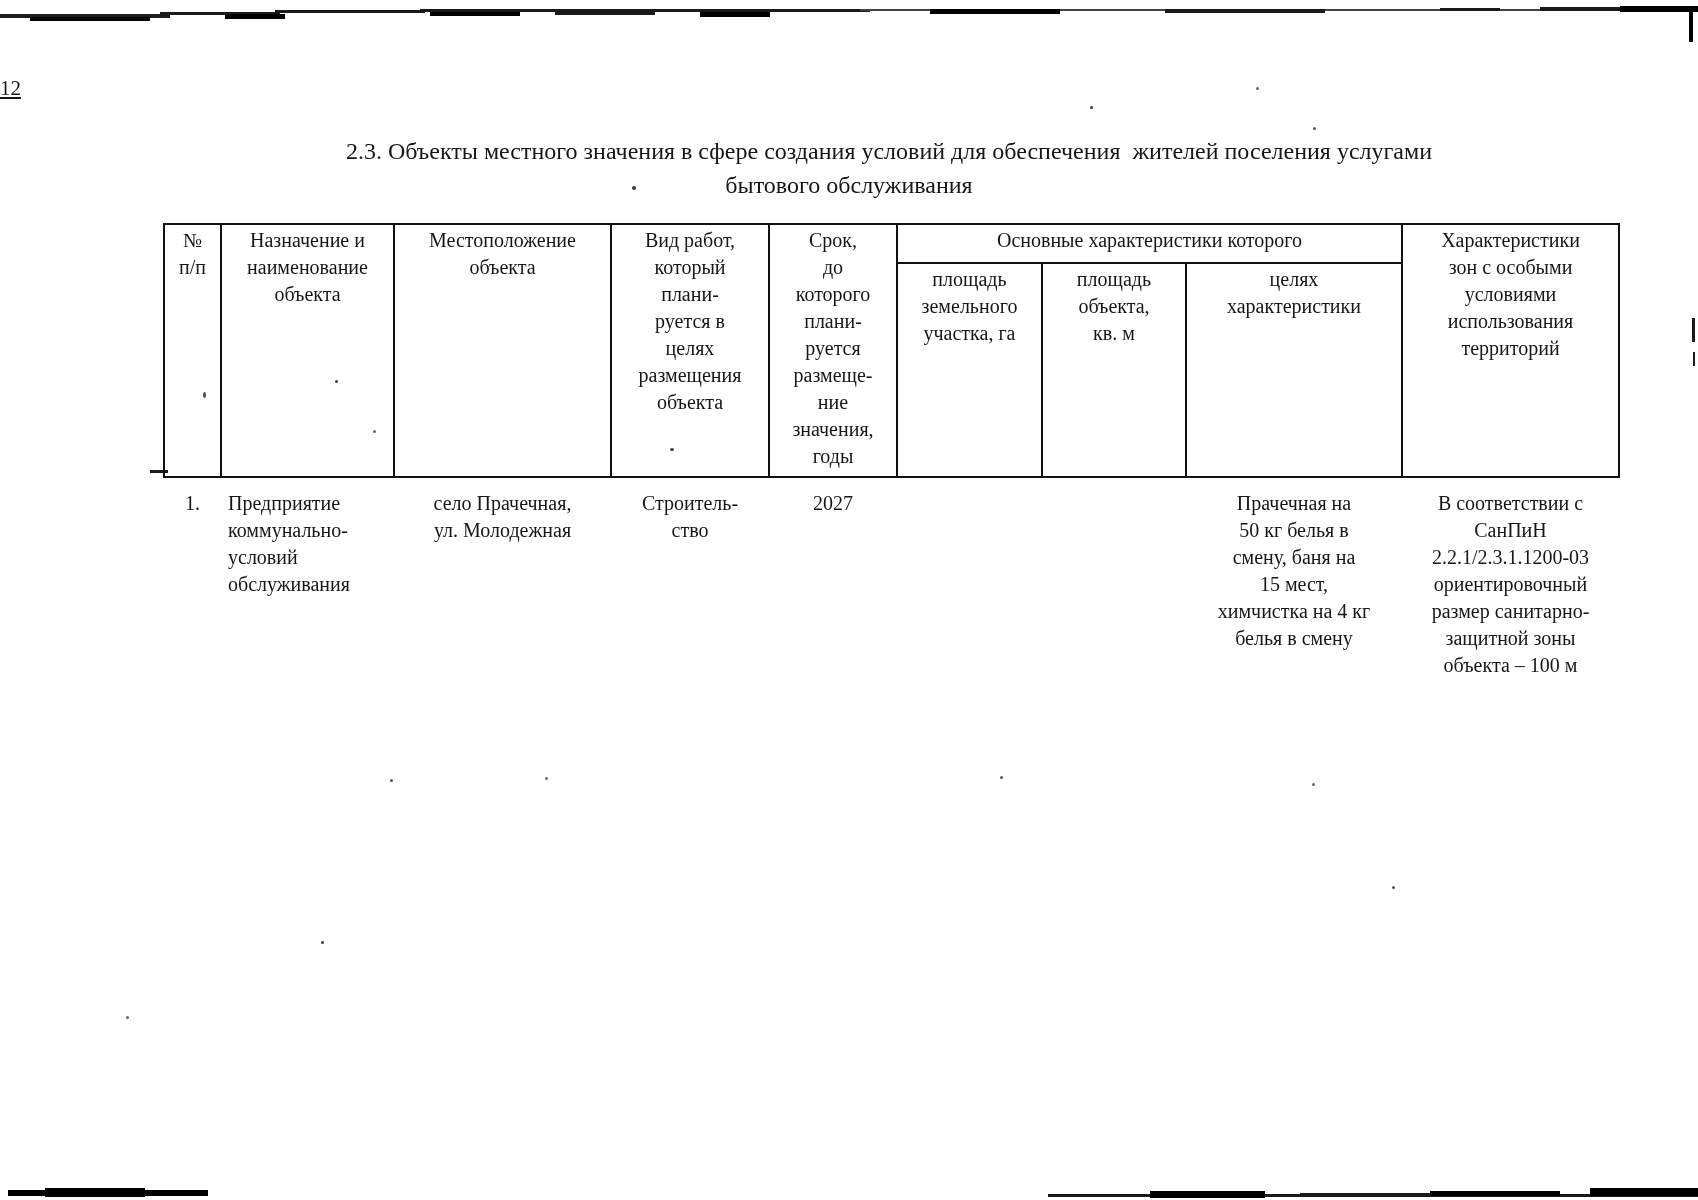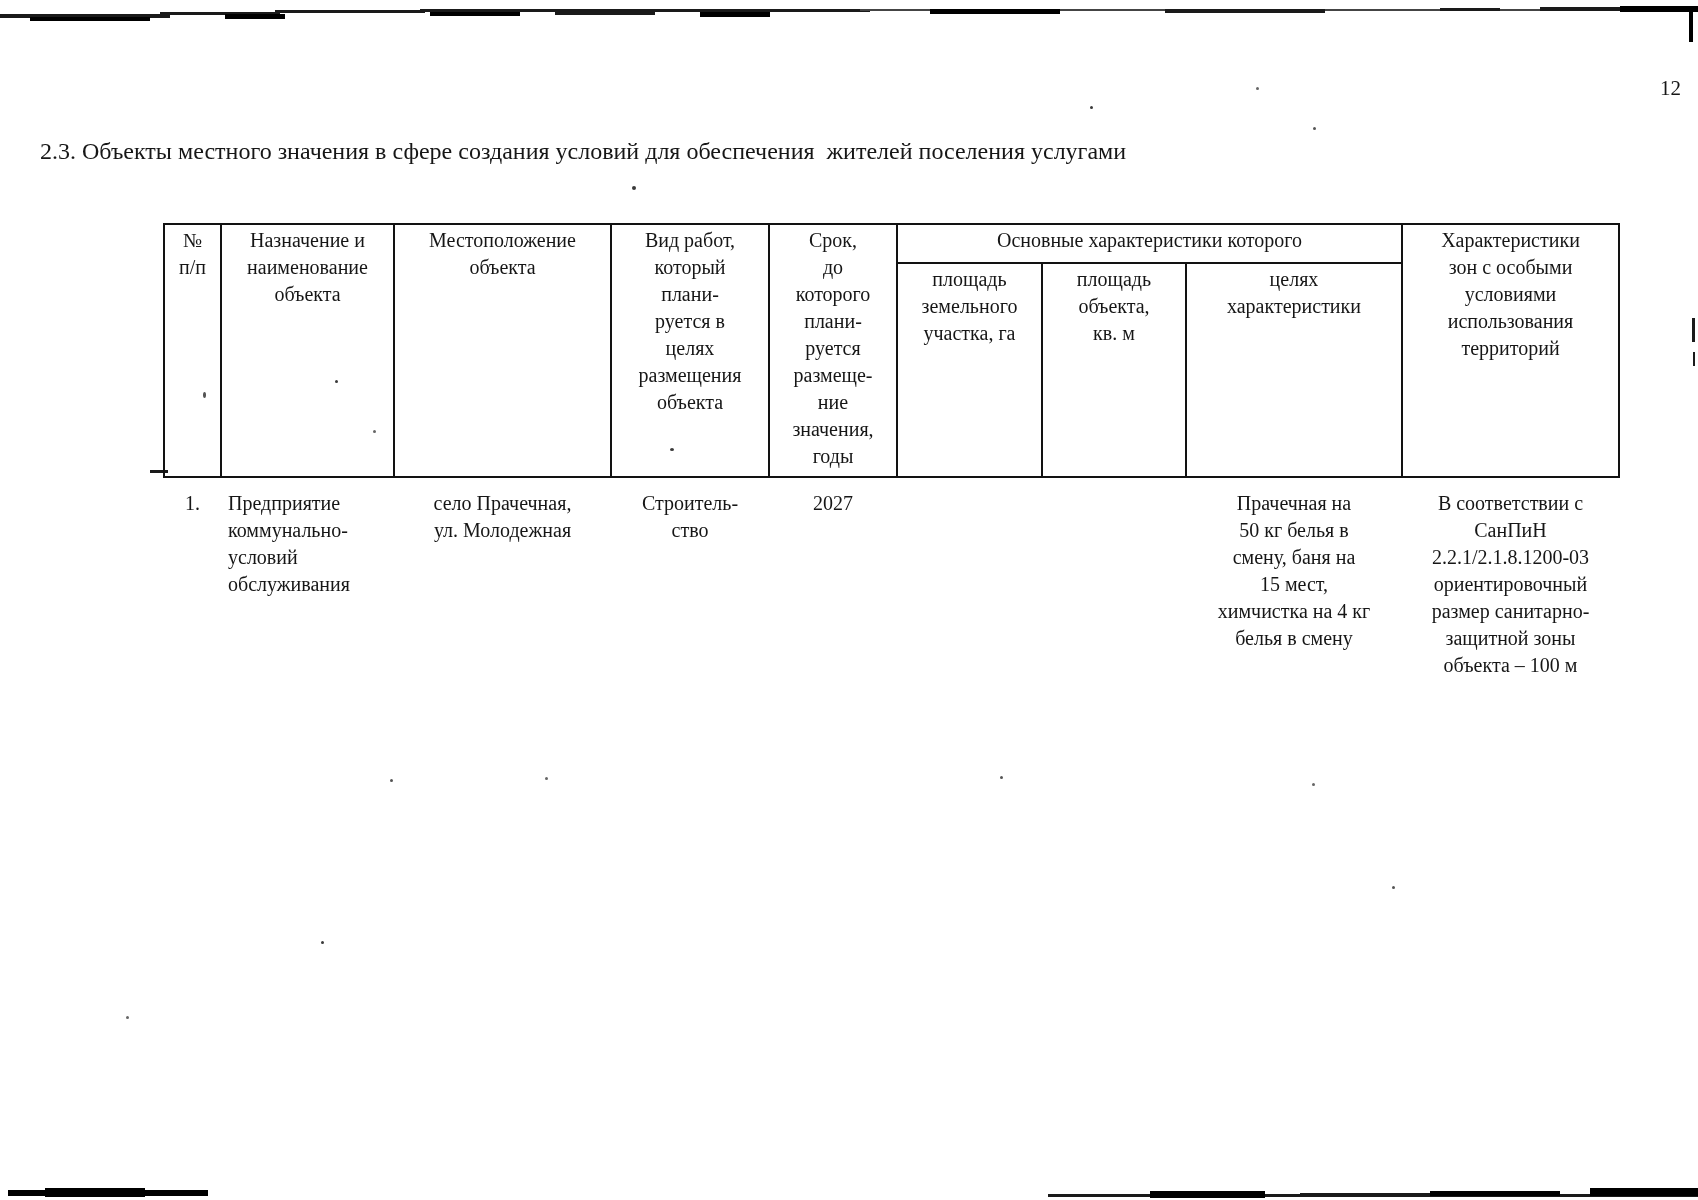--- a/index.html
+++ b/index.html
@@ -8,25 +8,25 @@
     background: #ffffff;
     position: relative;
     overflow: hidden;
     font-family: "Liberation Serif", "DejaVu Serif", serif;
     color: #161616;
   }
 
   
   .page-number {
     position: absolute; top: 76px; left: 0; width: 1681px;
-    text-align: right; font-size: 21px; line-height: 24px;
+    text-align: left; font-size: 21px; line-height: 24px; text-decoration: underline;
   }
   .doc-heading {
     position: absolute; top: 134px; left: 0; width: 1698px;
-    font-size: 24px; line-height: 34px; 
+    font-size: 24px; line-height: 34px; text-align: center;
   }
   .doc-heading .h-line1 {
     position: relative; left: 40px;
     white-space: pre-wrap; 
   }
   .doc-heading .h-line2 { white-space: pre-wrap; }
 
   
   .table-wrap { position: absolute; left: 163px; top: 223px; }
   table.doc-table {
@@ -104,20 +104,21 @@
   <div class="speck" style="left:1312px; top:783px;  width:3px; height:3px; background:#666;"></div>
   <div class="speck" style="left:1392px; top:886px;  width:3px; height:3px; background:#555;"></div>
   <div class="speck" style="left:321px;  top:941px;  width:3px; height:3px;"></div>
   <div class="speck" style="left:126px;  top:1016px; width:3px; height:3px; background:#666;"></div>
 </div>
 
 <div class="page-number">12</div>
 
 <div class="doc-heading">
   <div class="h-line1">2.3. Объекты местного значения в сфере создания условий для обеспечения  жителей поселения услугами</div>
+  <div class="h-line2">бытового обслуживания</div>
 </div>
 
 <div class="table-wrap">
   <table class="doc-table">
     <colgroup>
       <col style="width:57px">
         <col style="width:173px">
         <col style="width:217px">
       <col style="width:158px">
         <col style="width:128px">
@@ -184,21 +185,21 @@
         <td class="cell-land"></td>
         <td class="cell-object"></td>
         <td class="cell-other">Прачечная на
 50 кг белья в
 смену, баня на
 15 мест,
 химчистка на 4 кг
 белья в смену</td>
         <td class="cell-zones">В соответствии с
 СанПиН
-2.2.1/2.1.8.1200-03
+2.2.1/2.3.1.1200-03
 ориентировочный
 размер санитарно-
 защитной зоны
 объекта – 100 м</td>
       </tr>
     </tbody>
   </table>
 </div>
 
 </body></html>

